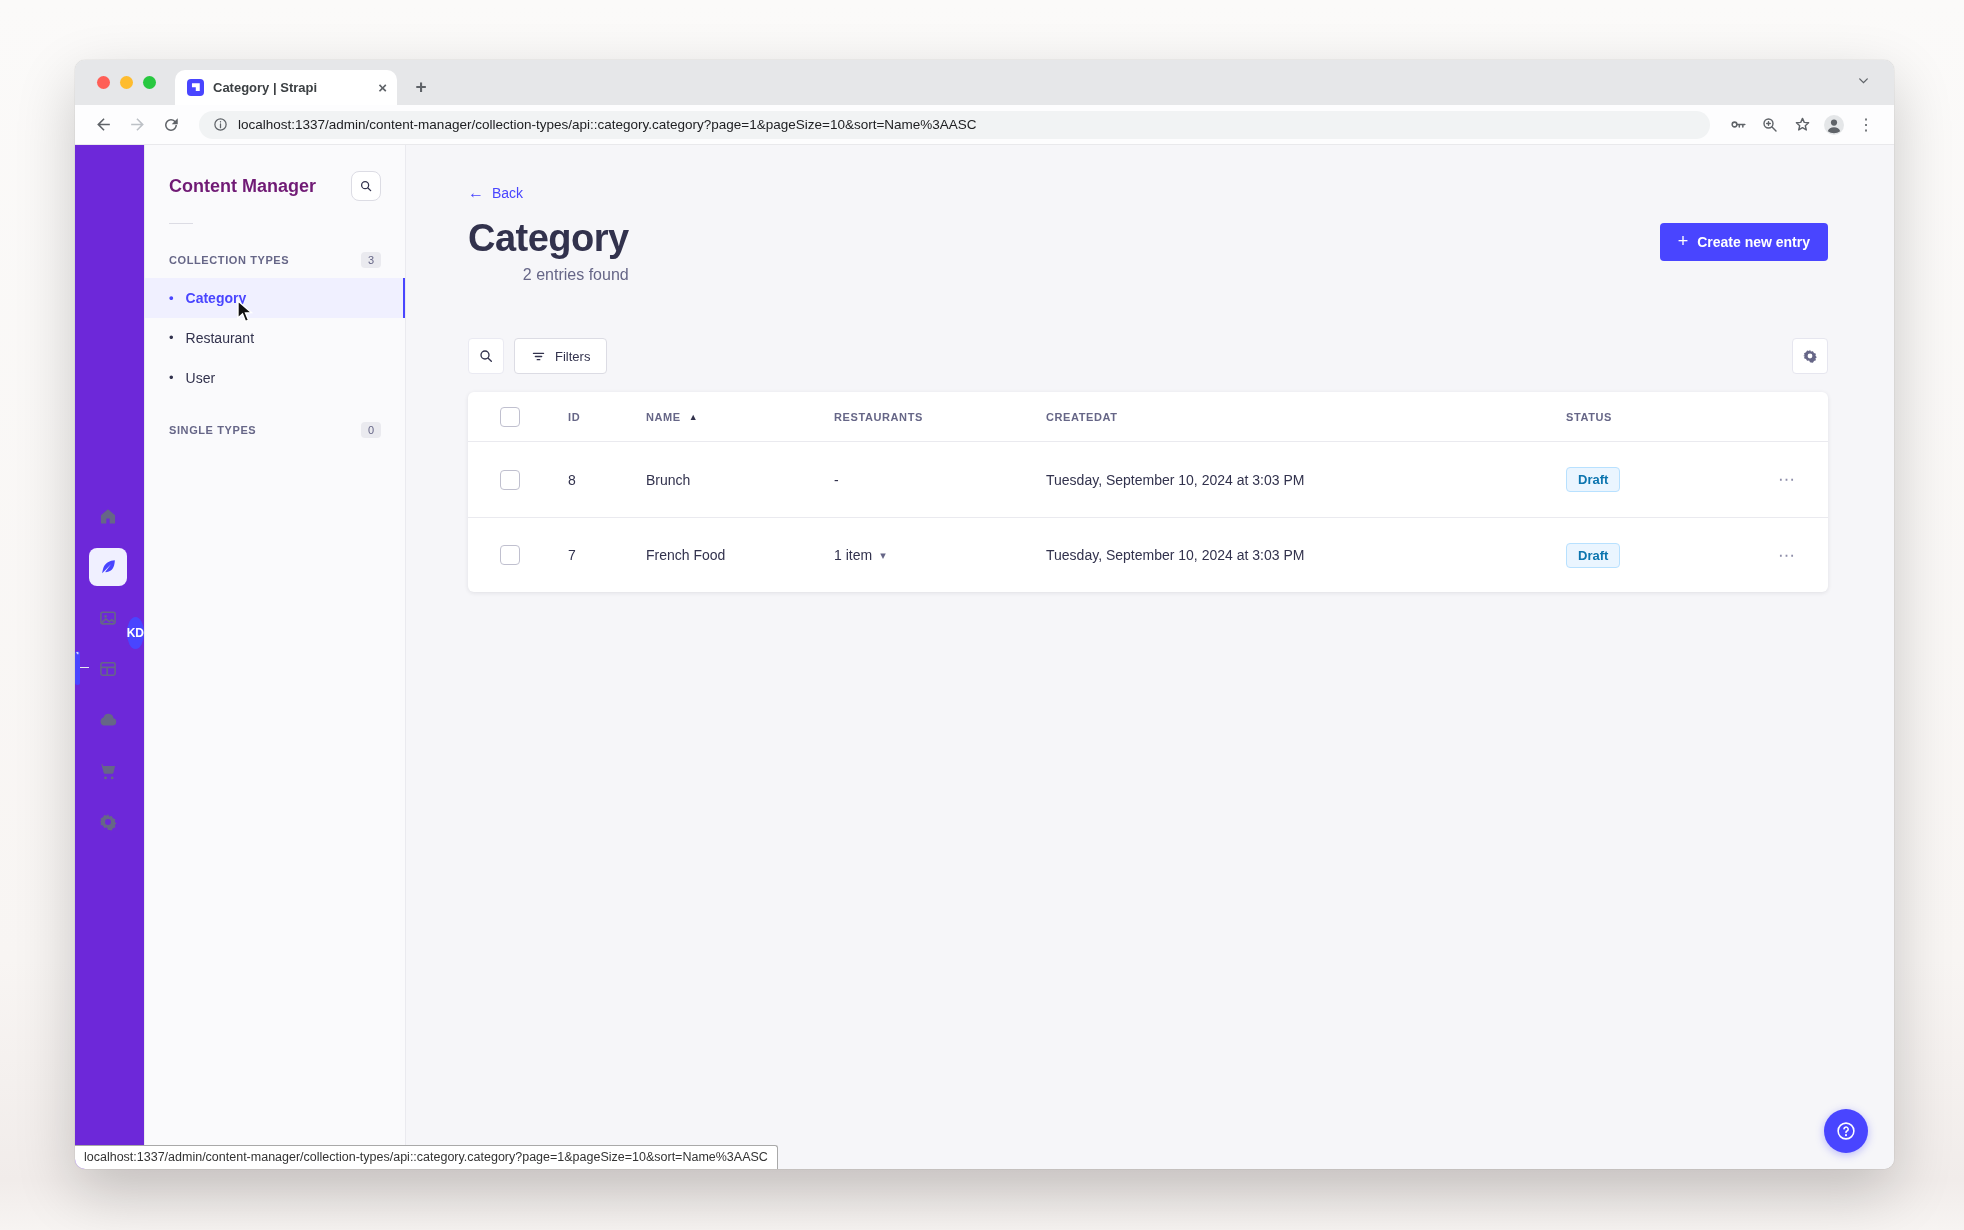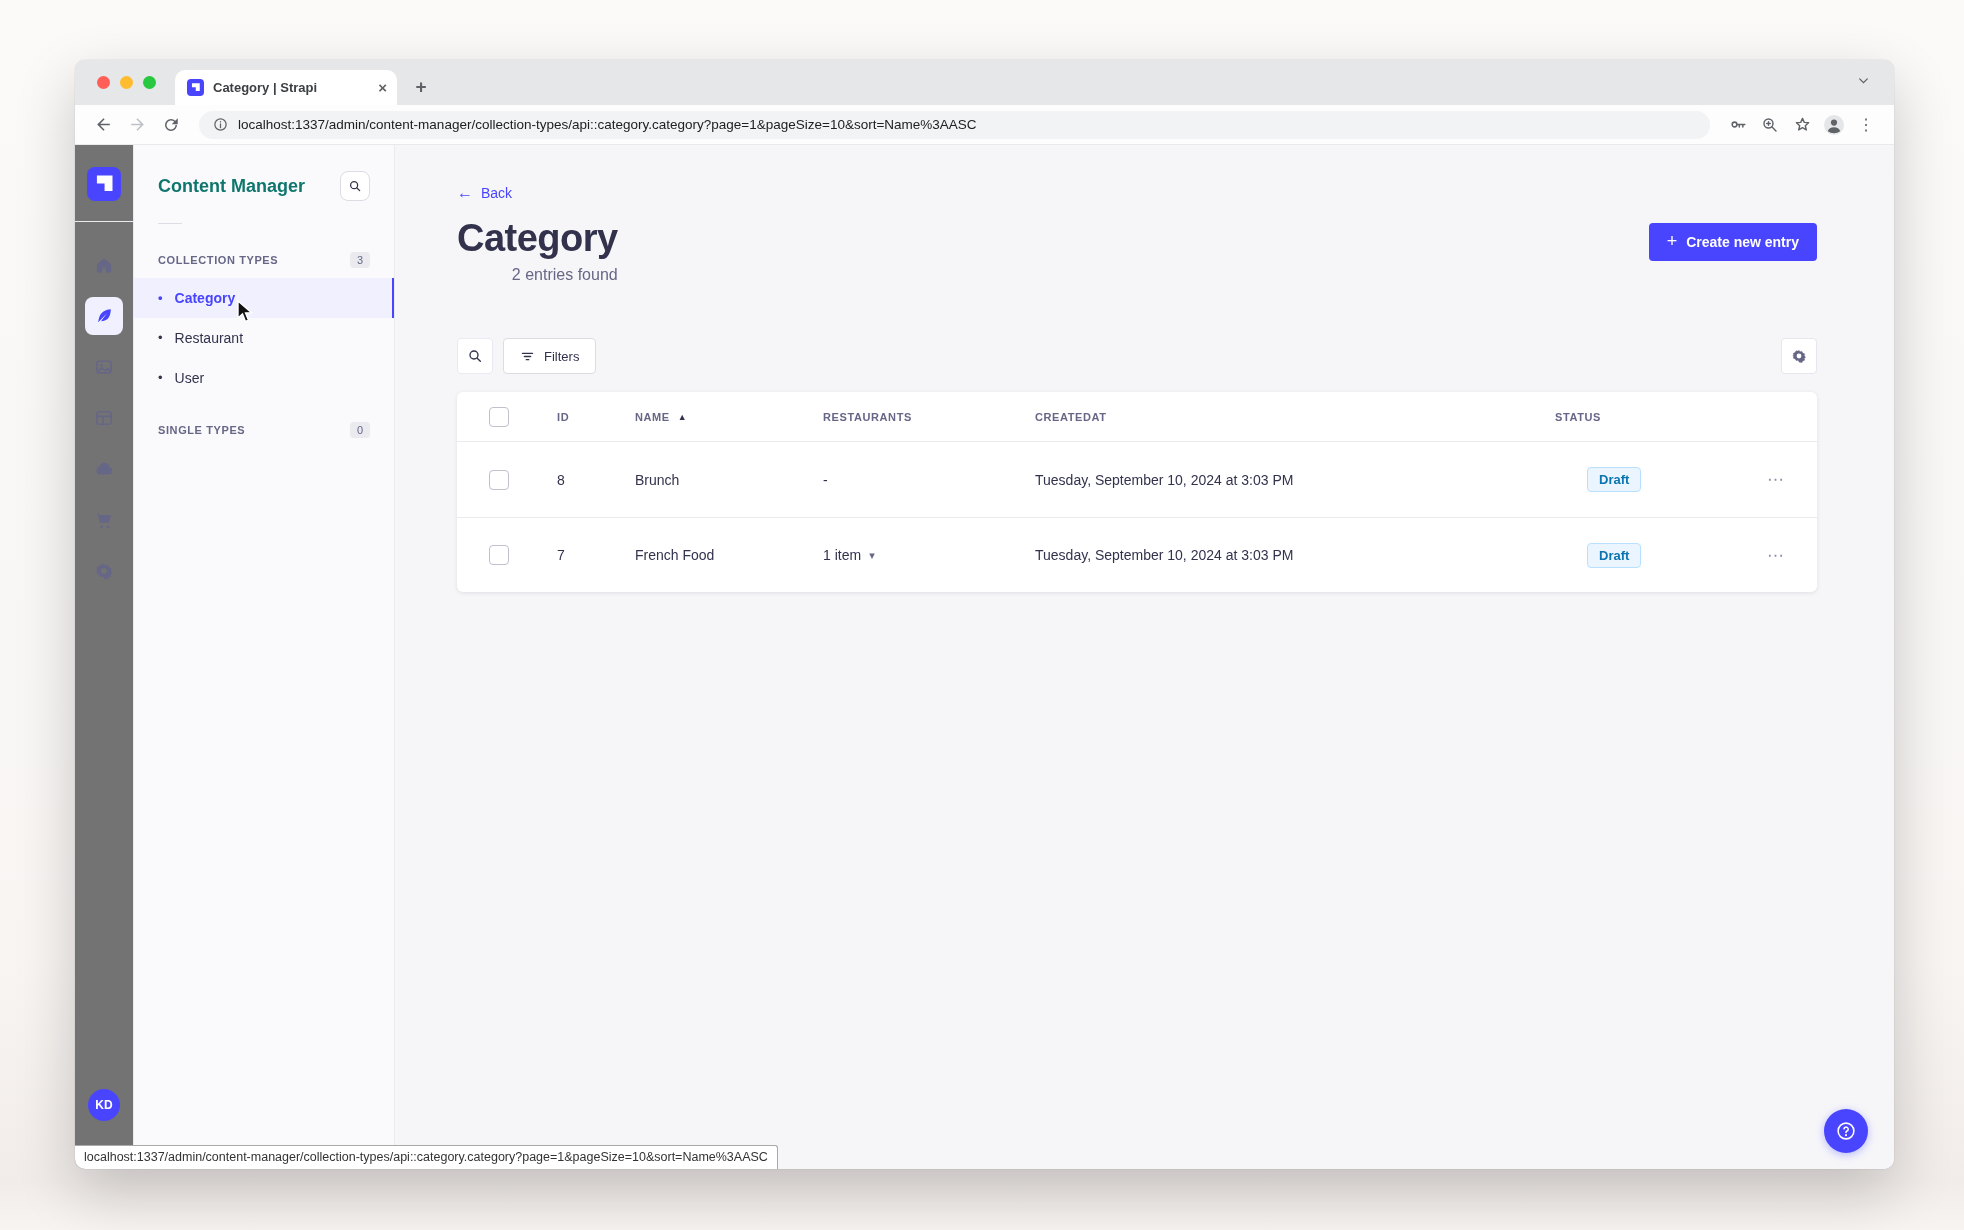--- a/index.html
+++ b/index.html
@@ -36,36 +36,36 @@
   .navbtn { width:28px; height:28px; display:flex; align-items:center; justify-content:center; border-radius:50%; flex:none; }
   .omnibox {
     flex:1; height:28px; background:#f1f3f4; border-radius:14px; display:flex; align-items:center;
     padding:0 14px; gap:10px; margin:0 8px; min-width:0;
   }
   .omni-url { font-size:13.5px; color:#202124; white-space:nowrap; overflow:hidden; }
   .chrome-right { display:flex; align-items:center; gap:4px; flex:none; }
   .kebab { font-size:16px; color:#5f6368; letter-spacing:0; padding:0 6px; }
   
   .app { flex:1; display:flex; min-height:0; background:#f6f6f9; }
-  .rail { width:59px; background:#737373; border-right:1px solid #eaeaef; display:flex; flex-direction:column; align-items:center; flex:none; }
+  .rail { width:70px; background:#6d28d9; border-right:1px solid #eaeaef; display:flex; flex-direction:row; align-items:center; flex:none; }
   .rail-logo { width:34px; height:34px; border-radius:8px; background:#4945ff; margin-top:22px; position:relative; }
   .rail-logo svg { position:absolute; inset:0; }
   .rail-div { width:100%; height:1px; background:#eaeaef; margin-top:20px; }
   .rail-icons { display:flex; flex-direction:column; align-items:center; margin-top:24px; gap:13px; }
   .railbtn { width:38px; height:38px; border-radius:8px; display:flex; align-items:center; justify-content:center; color:#666687; }
   .railbtn.active { background:#f0f0ff; color:#4945ff; }
   .rail-spacer { flex:1; }
   .kd {
     width:32px; height:32px; border-radius:50%; background:#4945ff; color:#fff; font-size:12px; font-weight:bold;
     display:flex; align-items:center; justify-content:center; margin-bottom:48px;
   }
   
   .subnav { width:261px; background:#fafafc; border-right:1px solid #eaeaef; flex:none; padding-top:26px; }
   .subnav-head { display:flex; align-items:center; justify-content:space-between; padding:0 24px; }
-  .subnav-title { font-size:18px; font-weight:bold; color:#0f766e; }
+  .subnav-title { font-size:18px; font-weight:bold; color:#701a75; }
   .subnav-search { width:30px; height:30px; background:#fff; border:1px solid #dcdce4; border-radius:8px;
     display:flex; align-items:center; justify-content:center; color:#32324d; }
   .subnav-div { width:24px; height:1px; background:#dcdce4; margin:22px 24px 18px; }
   .sec-label { display:flex; align-items:center; justify-content:space-between; padding:10px 24px; }
   .sec-text { font-size:11px; font-weight:bold; letter-spacing:.6px; color:#666687; }
   .sec-badge { background:#eaeaef; color:#666687; font-size:11px; border-radius:4px; padding:2px 7px; }
   .nav-item { height:40px; display:flex; align-items:center; gap:12px; padding:0 24px; font-size:14px; color:#32324d; position:relative; }
   .nav-item .bullet { font-size:13px; line-height:1; position:relative; top:-1px; }
   .nav-item.active { background:#f0f0ff; color:#4945ff; font-weight:bold; }
   .nav-item.active::after { content:""; position:absolute; right:0; top:0; bottom:0; width:2px; background:#4945ff; }
@@ -96,21 +96,21 @@
   .trow { display:grid; grid-template-columns:68px 78px 188px 212px 520px 1fr 56px; align-items:center; padding:0 32px; }
   .thead { height:50px; border-bottom:1px solid #eaeaef; }
   .th { font-size:11px; font-weight:bold; letter-spacing:.6px; color:#666687; display:flex; align-items:center; gap:8px; }
   .sort-asc { font-size:9px; color:#32324d; }
   .tbody-row { height:75px; font-size:14px; color:#32324d; }
   .tbody-row + .tbody-row { border-top:1px solid #eaeaef; }
   .checkbox { width:20px; height:20px; border:1px solid #c0c0cf; border-radius:4px; background:#fff; }
   .cell-rest { display:flex; align-items:center; gap:8px; }
   .chev { font-size:11px; color:#666687; }
   .badge-draft { display:inline-block; background:#eaf5ff; border:1px solid #b8e1ff; color:#0c75af;
-    font-size:13px; font-weight:bold; border-radius:4px; padding:4px 11px; width:max-content;margin-left:32px; }
+    font-size:13px; font-weight:bold; border-radius:4px; padding:4px 11px; width:max-content; }
   .row-dots { font-size:17px; color:#8e8ea9; text-align:right; letter-spacing:1px; }
   
   .help-fab { position:absolute; right:26px; bottom:16px; width:44px; height:44px; border-radius:50%;
     background:#4945ff; display:flex; align-items:center; justify-content:center; box-shadow:0 2px 8px rgba(73,69,255,.35); }
   .statusbar { position:absolute; left:0; bottom:0; background:#fff; border:1px solid #a9a9a9; border-left:none; border-bottom:none;
     font-size:12.5px; color:#333; padding:4px 9px 5px; white-space:nowrap; border-top-right-radius:3px; }
   .cursor { position:absolute; left:236px; top:300px; z-index:50; pointer-events:none; }
   svg { display:block; }
 </style>
 </head>

